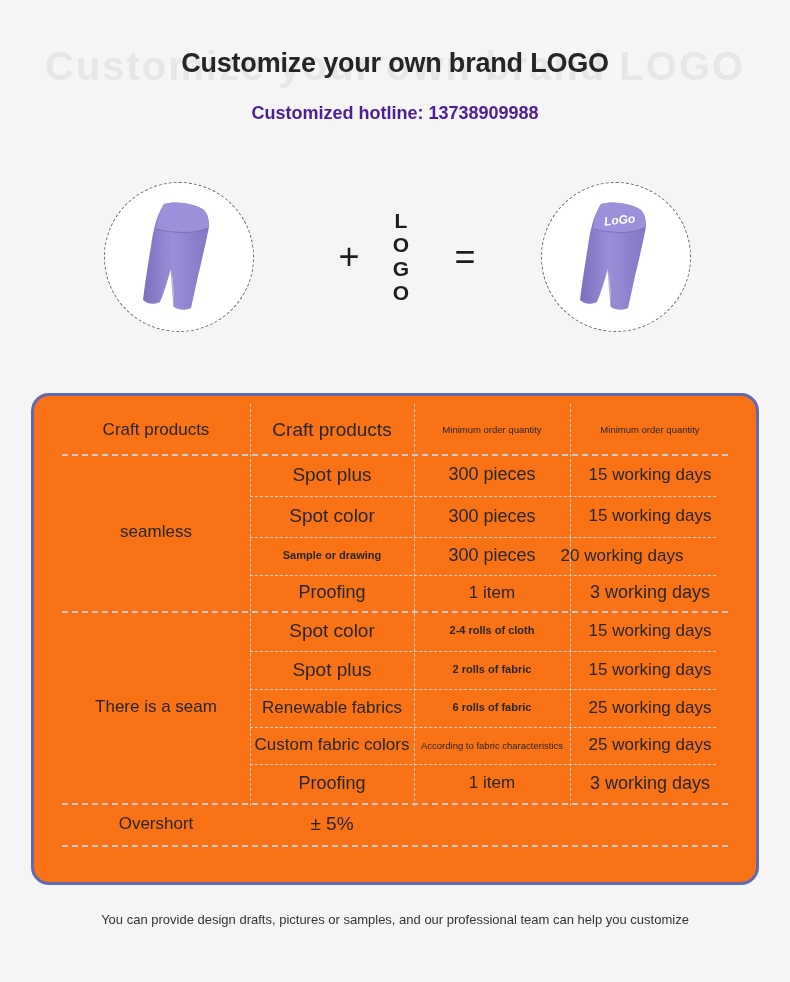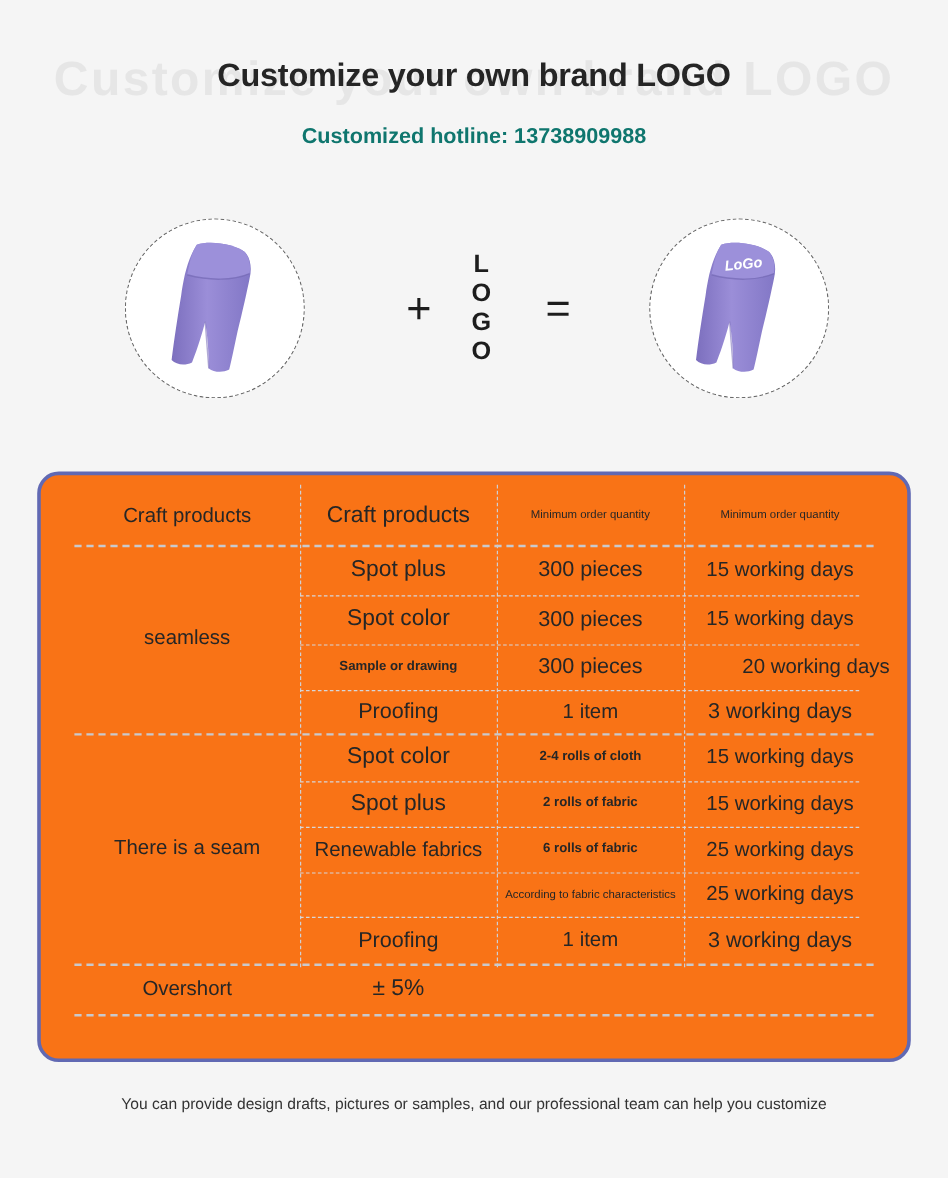--- a/index.html
+++ b/index.html
@@ -53,21 +53,21 @@
     white-space: nowrap;
   }
   .hotline {
     position: absolute;
     top: 103px;
     left: 0;
     width: 790px;
     text-align: center;
     font-size: 18px;
     font-weight: 600;
-    color: #0f766e;
+    color: #4c1d95;
     white-space: nowrap;
   }
 
   
   .product-row {
     position: absolute;
     top: 182px;
     left: 0;
     width: 790px;
     height: 170px;
@@ -288,21 +288,21 @@
 
       <div class="cell c-lg" style="left:28px; top:58px; width:188px; height:157px;">seamless</div>
 
       <div class="cell c-xl" style="left:216px; top:100px; width:164px; height:41px;">Spot color</div>
       <div class="cell c-md" style="left:380px; top:100px; width:156px; height:41px;">300 pieces</div>
       <div class="cell c-lg" style="left:536px; top:100px; width:160px; height:41px;">15 working days</div>
       <div class="hsep inner" style="top:141px;"></div>
 
       <div class="cell c-sm" style="left:216px; top:141px; width:164px; height:38px;">Sample or drawing</div>
       <div class="cell c-md" style="left:380px; top:141px; width:156px; height:38px;">300 pieces</div>
-      <div class="cell c-lg" style="left:566px; top:141px; width:160px; height:38px;">20 working days</div>
+      <div class="cell c-lg" style="left:508px; top:141px; width:160px; height:38px;">20 working days</div>
       <div class="hsep inner" style="top:179px;"></div>
 
       <div class="cell c-md" style="left:216px; top:179px; width:164px; height:36px;">Proofing</div>
       <div class="cell c-lg" style="left:380px; top:179px; width:156px; height:36px;">1 item</div>
       <div class="cell c-md" style="left:536px; top:179px; width:160px; height:36px;">3 working days</div>
       <div class="hsep" style="top:215px;"></div>
 
       <div class="cell c-lg" style="left:28px; top:215px; width:188px; height:192px;">There is a seam</div>
 
       <div class="cell c-xl" style="left:216px; top:215px; width:164px; height:40px;">Spot color</div>
@@ -313,20 +313,21 @@
       <div class="cell c-xl" style="left:216px; top:255px; width:164px; height:38px;">Spot plus</div>
       <div class="cell c-sm" style="left:380px; top:255px; width:156px; height:38px;">2 rolls of fabric</div>
       <div class="cell c-lg" style="left:536px; top:255px; width:160px; height:38px;">15 working days</div>
       <div class="hsep inner" style="top:293px;"></div>
 
       <div class="cell c-lg" style="left:216px; top:293px; width:164px; height:38px;text-align:right;">Renewable fabrics</div>
       <div class="cell c-sm" style="left:380px; top:293px; width:156px; height:38px;">6 rolls of fabric</div>
       <div class="cell c-lg" style="left:536px; top:293px; width:160px; height:38px;">25 working days</div>
       <div class="hsep inner" style="top:331px;"></div>
 
+      <div class="cell c-lg" style="left:216px; top:331px; width:164px; height:37px;">Custom fabric colors</div>
       <div class="cell c-xs" style="left:380px; top:331px; width:156px; height:37px;">According to fabric characteristics</div>
       <div class="cell c-lg" style="left:536px; top:331px; width:160px; height:37px;">25 working days</div>
       <div class="hsep inner" style="top:368px;"></div>
 
       <div class="cell c-md" style="left:216px; top:368px; width:164px; height:39px;">Proofing</div>
       <div class="cell c-lg" style="left:380px; top:368px; width:156px; height:39px;">1 item</div>
       <div class="cell c-md" style="left:536px; top:368px; width:160px; height:39px;">3 working days</div>
       <div class="hsep" style="top:407px;"></div>
 
       <div class="cell c-lg" style="left:28px;  top:407px; width:188px; height:42px;">Overshort</div>

